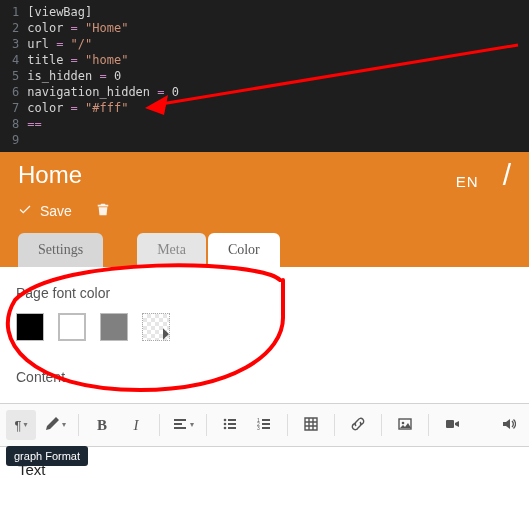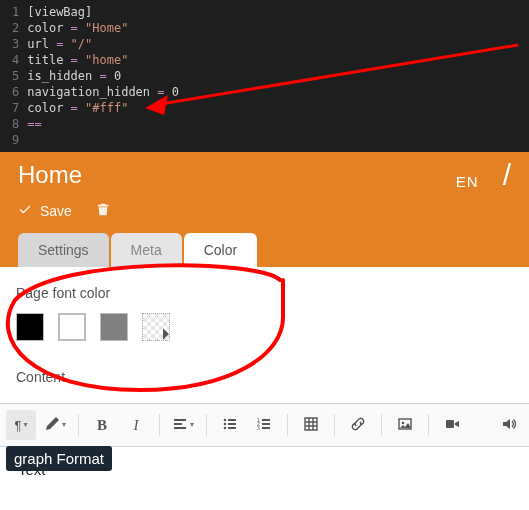--- a/index.html
+++ b/index.html
@@ -48,28 +48,28 @@
   .page-title{font-size:24px;font-weight:400;margin:0;line-height:1;}
   .hdr-right{display:flex;align-items:flex-end;gap:24px;font-size:15px;}
   .lang{letter-spacing:1px;}
   .slash{font-size:30px;font-weight:300;line-height:1;}
   .hdr-actions{display:flex;align-items:center;gap:24px;padding:6px 18px 14px;font-size:14px;}
   .act{display:flex;align-items:center;gap:8px;cursor:pointer;opacity:.95;}
   .act svg,.act-icon svg{width:14px;height:14px;fill:#fff;}
   .act-icon{cursor:pointer;opacity:.9;}
 
   
-  .tabs-wrap{background:var(--orange);padding:0 18px;}
+  .tabs-wrap{background:var(--orange);padding:0 18px;font-family:Liberation Serif, serif;}
   .tabs{display:flex;gap:0;}
   .tab{
     padding:9px 20px 9px;border-top-left-radius:6px;border-top-right-radius:6px;
     background:var(--tab-inactive);color:#666;font-size:14px;cursor:pointer;
     margin-right:2px;
   }
-  .tab.mid{background:#e5e5e5;color:#888;}
+  .tab.mid{background:#e5e5e5;color:#888;margin-left:32px;}
   .tab.active{background:var(--tab-active);color:#555;}
 
   
   .panel{background:#fff;padding:18px 6px 10px;}
   .field-label{color:#555;font-size:14px;margin:0 0 12px 10px;}
   .swatches{display:flex;gap:14px;margin-left:10px;margin-bottom:28px;}
   .swatch{width:28px;height:28px;border:1px solid #bdbdbd;cursor:pointer;}
   .swatch.black{background:#000;}
   .swatch.white{background:#fff;border:2px solid #bdbdbd;}
   .swatch.gray{background:#808080;}
@@ -98,21 +98,21 @@
   }
   .tb-btn.active{background:#e8e8e8;}
   .tb-btn svg{width:16px;height:16px;fill:currentColor;}
   .tb-caret{font-size:8px;margin-left:2px;color:#777;line-height:1;}
   .tb-sep{width:1px;height:22px;background:#ddd;margin:0 4px;}
   .bold-i{font-weight:700;font-size:15px;font-family:Georgia,serif;}
   .ital-i{font-style:italic;font-size:15px;font-family:Georgia,serif;}
 
   .tooltip{
     position:absolute;left:0;top:36px;background:var(--tooltip);color:#fff;
-    font-size:15px;padding:4px 8px;border-radius:3px;white-space:nowrap;z-index:5;
+    font-size:11px;padding:4px 8px;border-radius:3px;white-space:nowrap;z-index:5;
   }
 
   .editor-body{padding:14px 18px;font-size:15px;color:#222;}
 
   
   .annot{position:absolute;pointer-events:none;}
   .arrow{left:140px;top:40px;width:380px;height:80px;}
   .circle{left:0;top:260px;width:300px;height:140px;}
 </style>
 </head>

